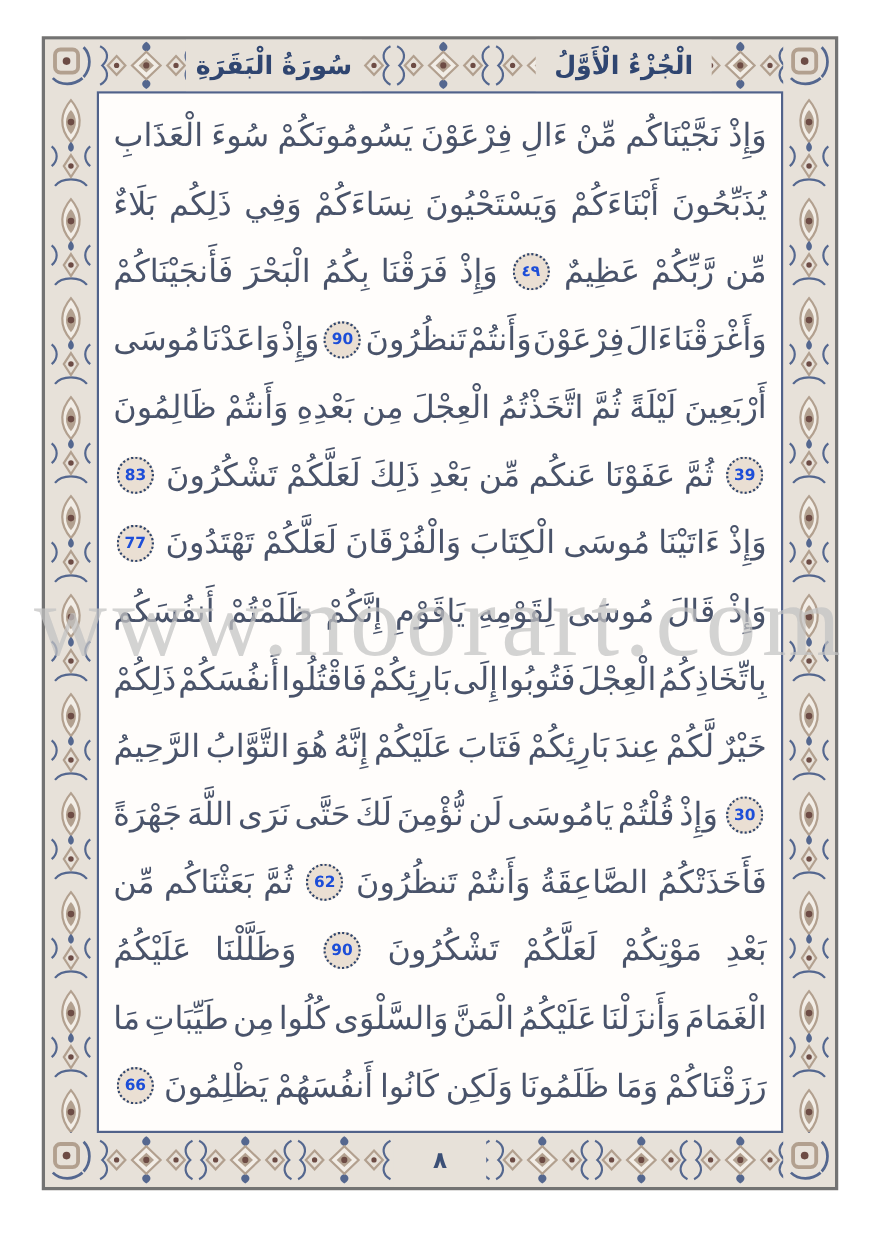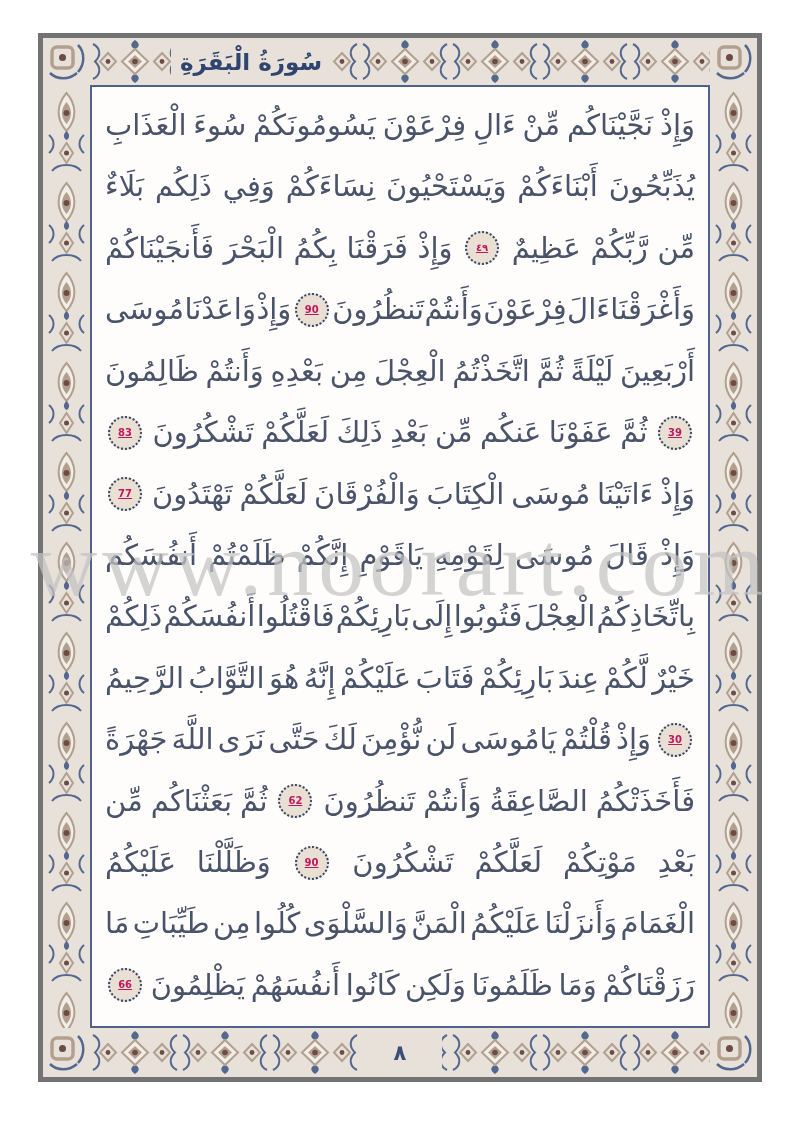--- a/index.html
+++ b/index.html
@@ -1,20 +1,20 @@
 <!DOCTYPE html>
 <html lang="ar"><head>
 <meta charset="utf-8">
 <style>
   html,body{margin:0;padding:0;background:#ffffff;}
   .page{position:relative;width:800px;height:1125px;background:#ffffff;overflow:hidden;
         font-family:"DejaVu Sans",sans-serif;}
   
   .frame{position:absolute;left:38px;top:33px;width:724px;height:1049px;
-         border:5px solid #737373;box-sizing:border-box;background:#e7e1d9;}
+         border:3px solid #737373;box-sizing:border-box;background:#e7e1d9;}
   .band{position:absolute;background:#e7e1d9;overflow:hidden;}
   .band-top{left:0;top:0;width:100%;height:47px;display:flex;}
   .band-bottom{left:0;bottom:0;width:100%;height:49px;display:flex;}
   .band-left{left:0;top:47px;bottom:49px;width:47px;display:flex;flex-direction:column;align-items:center;}
   .band-right{right:0;top:47px;bottom:49px;width:47px;display:flex;flex-direction:column;align-items:center;}
   .pat-h{flex:1;display:flex;justify-content:space-between;align-items:center;overflow:hidden;}
   .pat-v{display:flex;flex-direction:column;justify-content:flex-start;align-items:center;overflow:hidden;}
   .corner{flex:0 0 47px;width:47px;height:47px;display:flex;align-items:center;justify-content:center;}
   .band-bottom .corner{height:49px;}
   .u{flex:0 0 auto;display:block;}
@@ -31,22 +31,22 @@
   
   .text-area{position:absolute;left:47px;top:47px;right:47px;bottom:49px;
              background:#fffdfb;border:2px solid #51628a;box-sizing:border-box;
              display:flex;flex-direction:column;justify-content:space-between;
              padding:10px 13px 12px 13px;}
   .line{direction:rtl;display:flex;justify-content:space-between;align-items:center;
         height:57px;color:#49536a;font-size:29px;line-height:1;}
   .w{white-space:nowrap;}
   .ayah{flex:0 0 auto;width:34px;height:34px;border-radius:50%;background:#eadfd3;
         border:2px dotted #30456b;box-sizing:border-box;display:inline-flex;
-        align-items:center;justify-content:center;font-size:10px;font-weight:bold;
-        color:#be185d;margin:0 3px;text-decoration:underline;}
+        align-items:center;justify-content:center;font-size:14px;font-weight:bold;
+        color:#1d4ed8;margin:0 3px;}
   
   .watermark{position:absolute;left:-8px;top:518px;width:816px;z-index:5;
              font-family:"Liberation Serif",serif;font-size:92px;line-height:1;
              letter-spacing:5px;color:#c3c3c3;opacity:0.72;text-align:center;
              white-space:nowrap;pointer-events:none;}
 </style>
 </head>
 <body>
 
 <div class="page">
@@ -170,20 +170,21 @@
         </div>
       <div class="corner">
           <svg class="u" width="47" height="47" viewBox="0 0 47 47">
     <rect x="9" y="9" width="21" height="21" rx="5" fill="none" stroke="#b2a08f" stroke-width="3.5"></rect>
     <circle cx="19.5" cy="19.5" r="3.5" fill="#6d4c45"></circle>
     <path d="M35,7 C42,14 42,26 35,34" stroke="#54678f" fill="none" stroke-width="2.5"></path>
     <path d="M7,35 C14,42 26,42 34,35" stroke="#54678f" fill="none" stroke-width="2.5"></path>
   </svg>
         </div>
       <div class="title-plate plate-surah">سُورَةُ الْبَقَرَةِ</div>
+      <div class="title-plate plate-juz">الْجُزْءُ الْأَوَّلُ</div>
     </div>
 
     <div class="band band-bottom">
       <div class="corner">
           <svg class="u" width="47" height="47" viewBox="0 0 47 47">
     <rect x="9" y="9" width="21" height="21" rx="5" fill="none" stroke="#b2a08f" stroke-width="3.5"></rect>
     <circle cx="19.5" cy="19.5" r="3.5" fill="#6d4c45"></circle>
     <path d="M35,7 C42,14 42,26 35,34" stroke="#54678f" fill="none" stroke-width="2.5"></path>
     <path d="M7,35 C14,42 26,42 34,35" stroke="#54678f" fill="none" stroke-width="2.5"></path>
   </svg>

